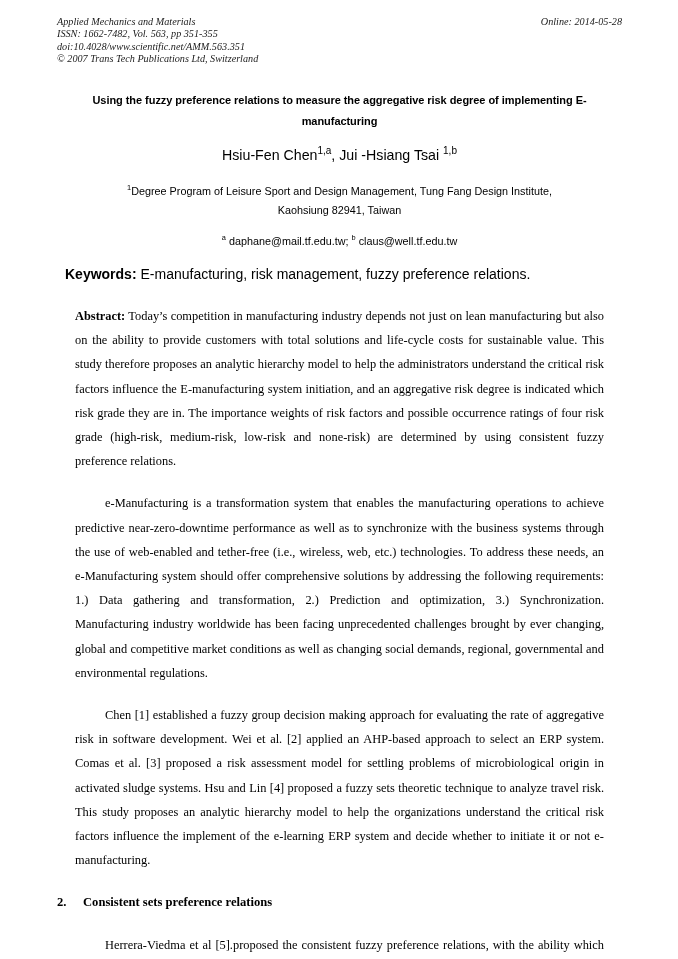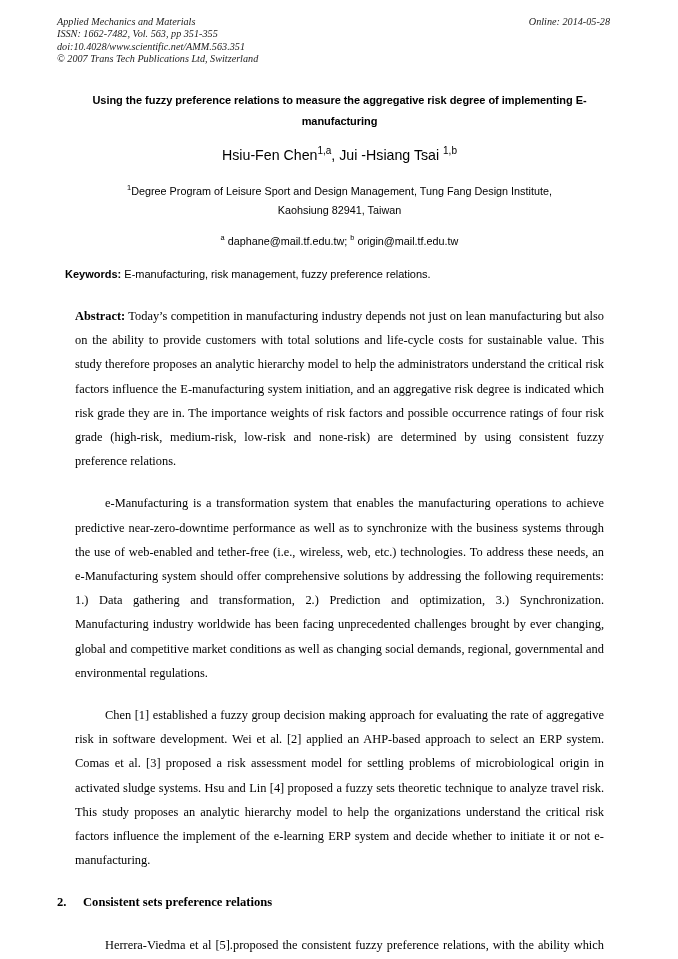--- a/index.html
+++ b/index.html
@@ -37,21 +37,21 @@
   }
   .journal-header .left-block {
     width: 70%;
   }
   .journal-header .hdr-line {
     white-space: nowrap;
   }
   .journal-header .online-date {
     position: absolute;
     top: 0;
-    right: 12px;
+    right: 0;
     font-style: italic;
     font-size: 10.2px;
     white-space: nowrap;
   }
 
   
   .paper-title {
     margin: 20px 16px 0 16px;
     text-align: center;
     font-family: "Liberation Sans", "DejaVu Sans", sans-serif;
@@ -104,21 +104,21 @@
   .emails sup {
     font-size: 7.4px;
     vertical-align: super;
     line-height: 0;
   }
 
   
   .keywords {
     margin: 18px 0 0 8px;
     font-family: "Liberation Sans", "DejaVu Sans", sans-serif;
-    font-size: 11px;
+    font-size: 14px;
     line-height: 15px;
     color: #000;
   }
   .keywords .kw-label {
     font-weight: bold;
   }
 
   
   .body-block {
     margin-top: 22px;
@@ -171,21 +171,21 @@
 
   <div class="authors">
     <span>Hsiu-Fen Chen</span><sup>1,a</sup><span>, </span><span>Jui -Hsiang Tsai </span><sup>1,b</sup>
   </div>
 
   <div class="affiliation">
     <sup>1</sup><span>Degree Program of Leisure Sport and Design Management, Tung Fang Design Institute, Kaohsiung 82941, Taiwan</span>
   </div>
 
   <div class="emails">
-    <sup>a</sup><span> daphane@mail.tf.edu.tw; </span><sup>b</sup><span> origin@mail.tf.edu.tw</span>
+    <sup>a</sup><span> daphane@mail.tf.edu.tw; </span><sup>b</sup><span> claus@well.tf.edu.tw</span>
   </div>
 
   <div class="keywords">
     <span class="kw-label">Keywords:</span><span> E-manufacturing, risk management, fuzzy preference relations.</span>
   </div>
 
   <div class="body-block">
 
     <p class="para"><span class="abstract-label">Abstract:</span><span> Today’s competition in manufacturing industry depends not just on lean manufacturing but also on the ability to provide customers with total solutions and life-cycle costs for sustainable value. This study therefore proposes an analytic hierarchy model to help the administrators understand the critical risk factors influence the E-manufacturing system initiation, and an aggregative risk degree is indicated which risk grade they are in. The importance weights of risk factors and possible occurrence ratings of four risk grade (high-risk, medium-risk, low-risk and none-risk) are determined by using consistent fuzzy preference relations.</span></p>
 

